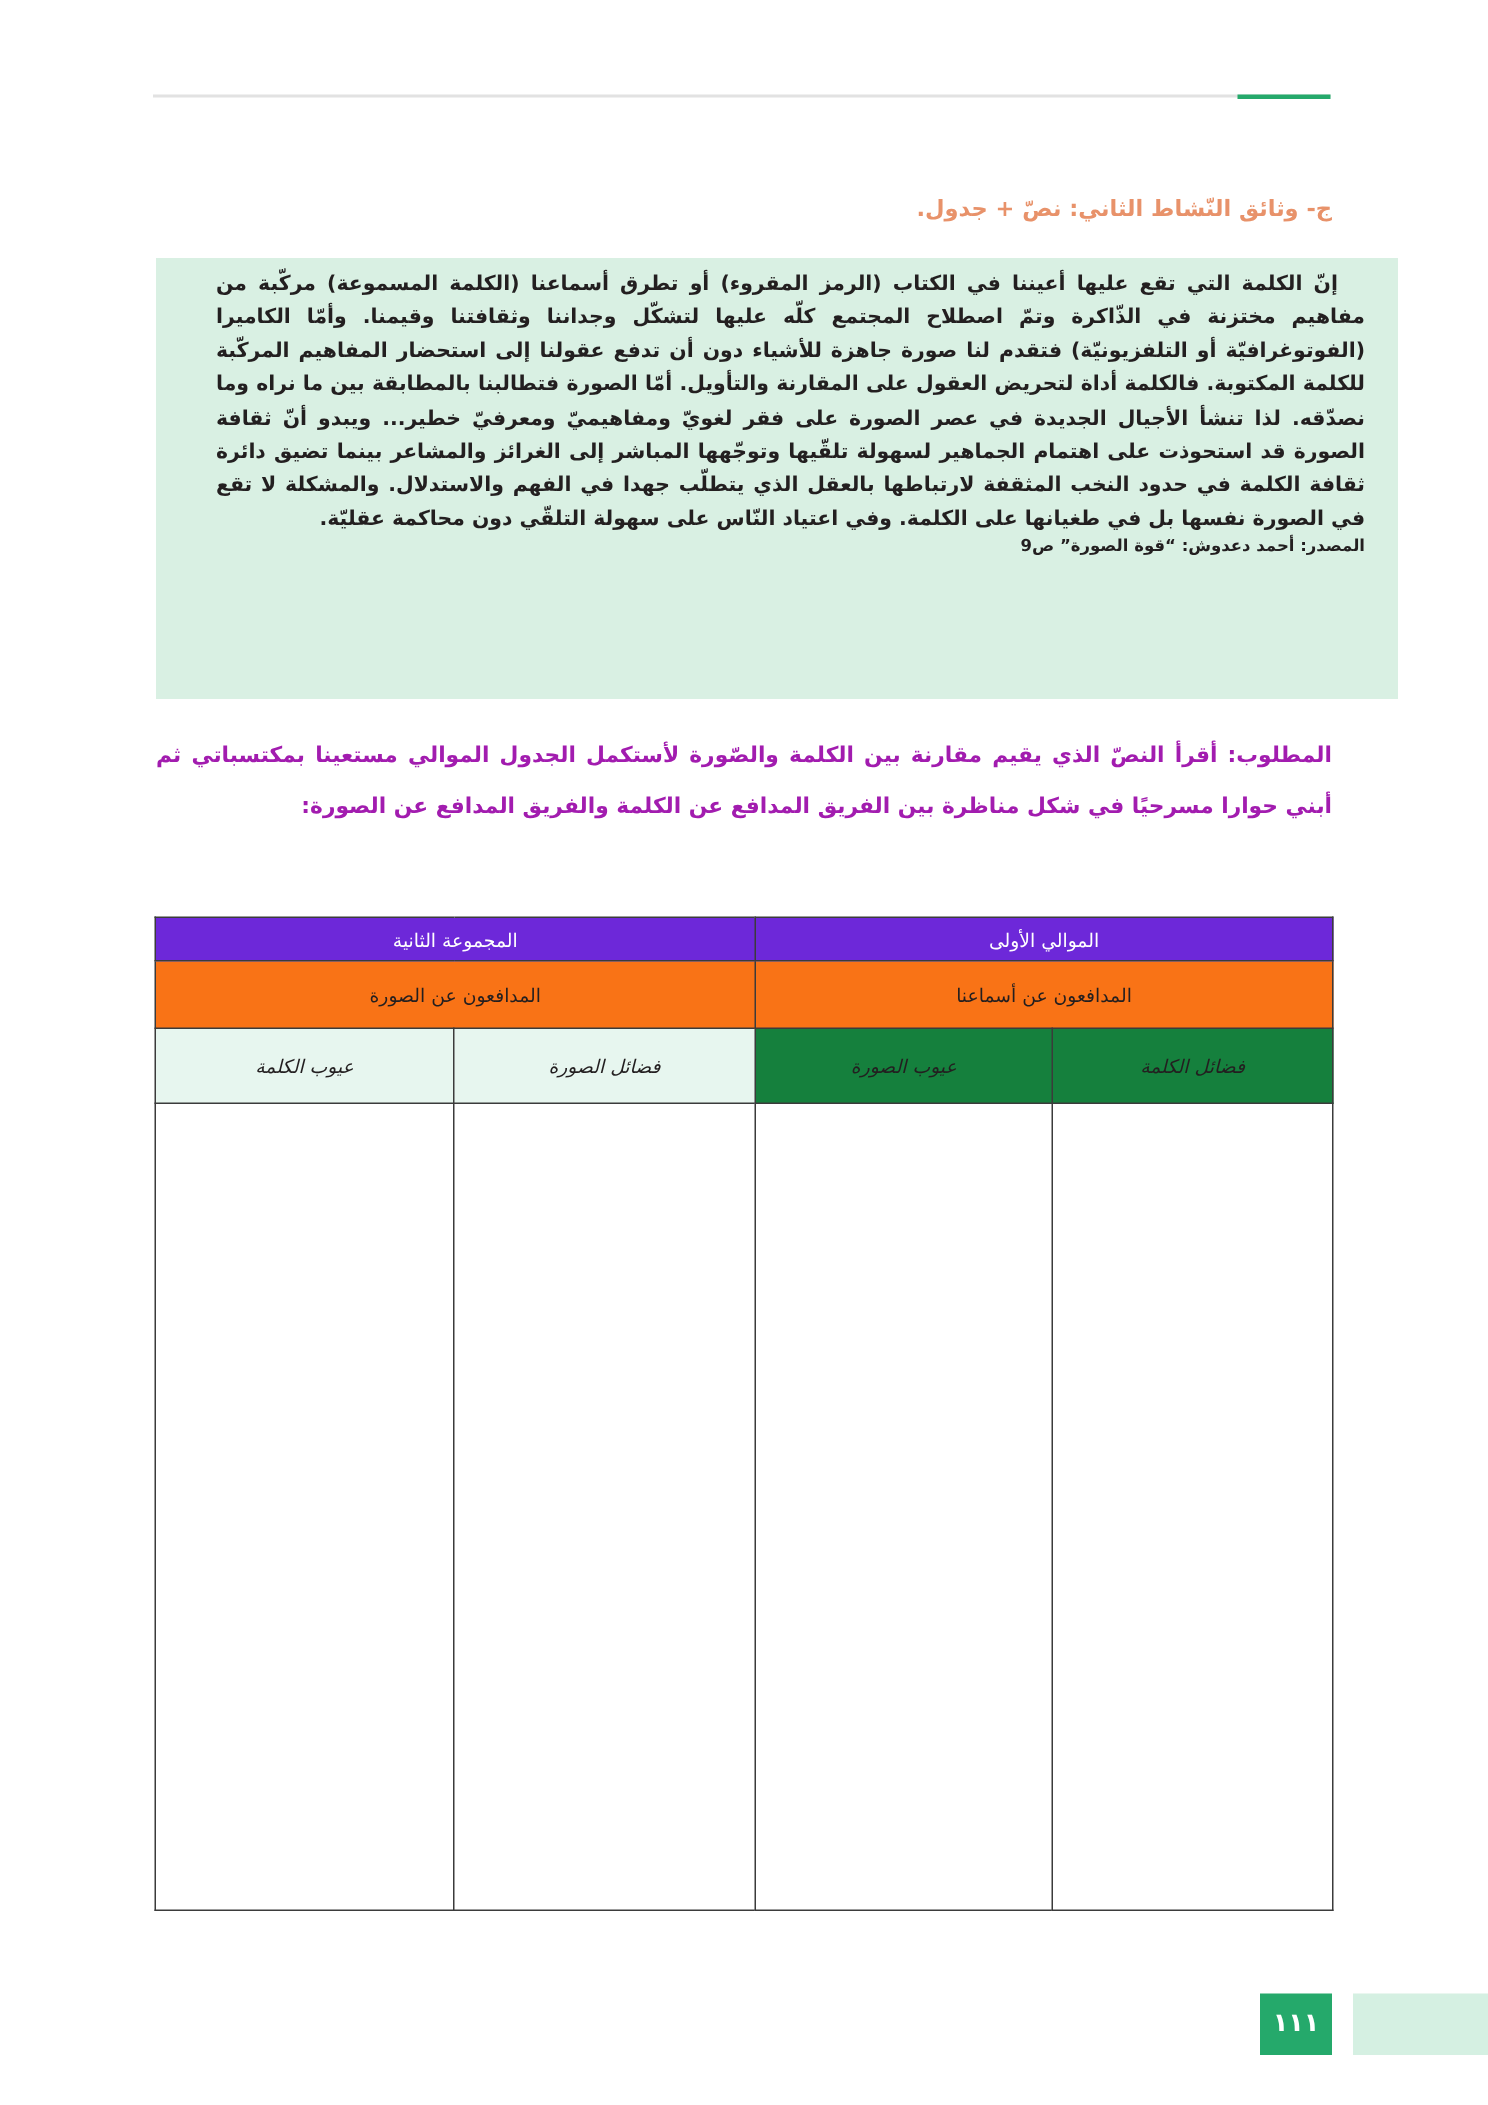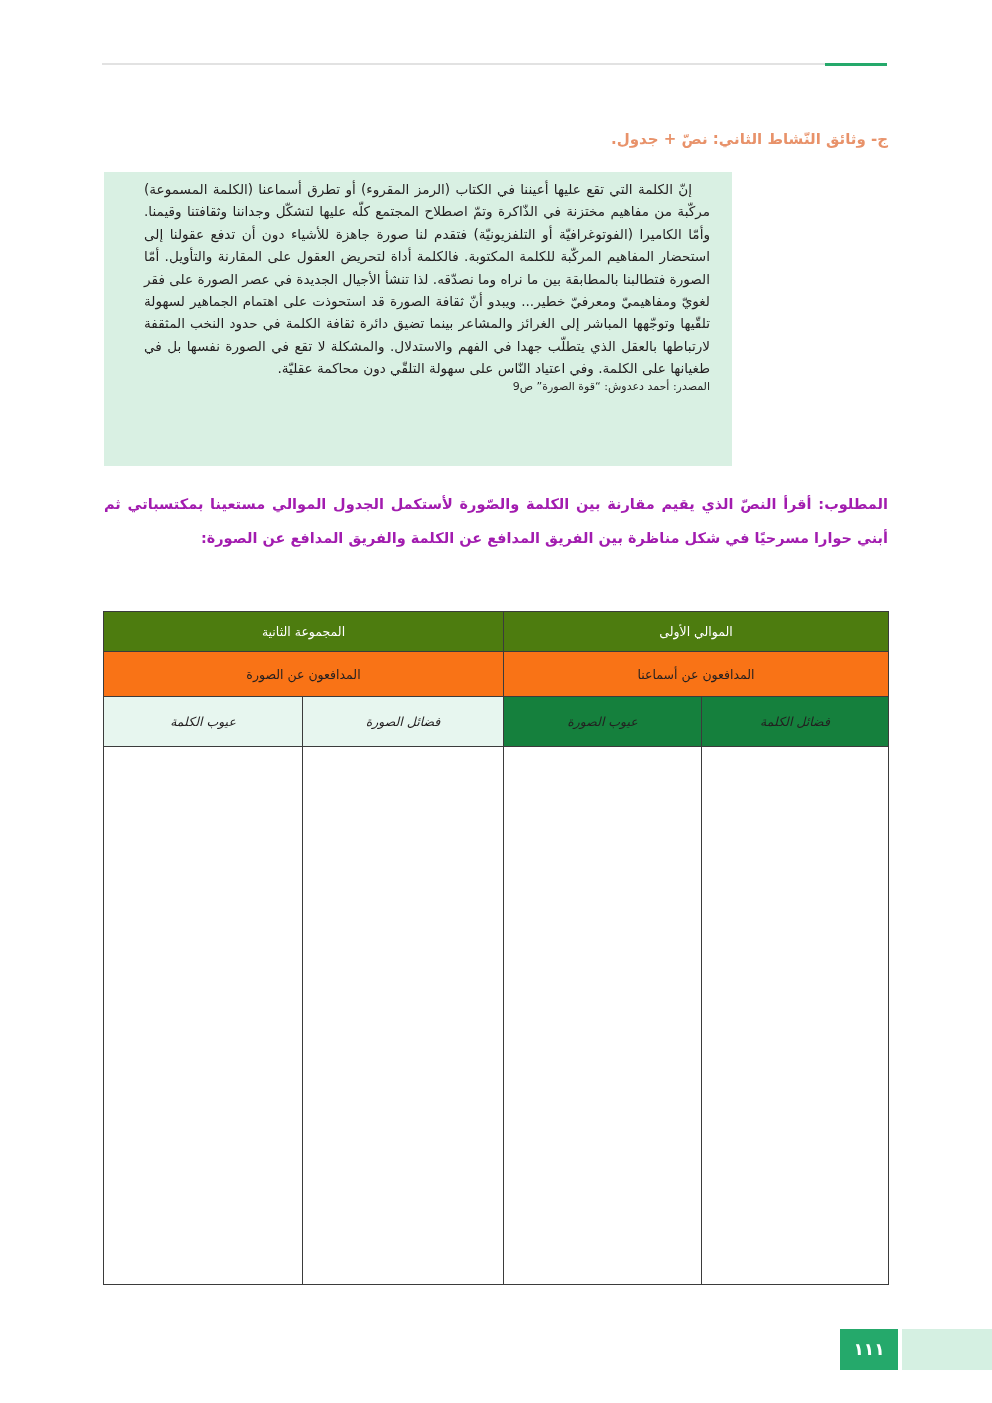--- a/index.html
+++ b/index.html
@@ -44,24 +44,25 @@
       color: #e8926a;
       white-space: nowrap;
       margin-top: 12px;
     }
 
     
     .text-box {
       position: absolute;
       left: 104px;
       top: 172px;
-      width: 628px;
+      width: 828px;
       height: 294px;
       background: #d9f0e3;
       padding: 6px 22px 0 40px;
+      font-weight: bold;
     }
     .text-box p.body-text {
       font-size: 13.6px;
       line-height: 22.4px;
       text-align: justify;
       text-align-last: right;
       color: #231f20;
       text-indent: 18px;
     }
     .text-box .source {
@@ -94,22 +95,22 @@
       direction: rtl;
     }
     .comparison-table td {
       border: 1px solid #3b3b3b;
       text-align: center;
       vertical-align: middle;
       font-size: 12.5px;
       color: #231f20;
     }
     .row-group td {
-      height: 40px;
-      background: #4d7c0f;
+      height: 29px;
+      background: #6d28d9;
       color: #ffffff;
       border-color: #3b3b3b;
     }
     .row-team td {
       height: 45px;
       background: #f97316;
     }
     .row-criteria td {
       height: 50px;
       font-style: italic;
@@ -127,21 +128,21 @@
       left: 902px;
       top: 1329px;
       width: 90px;
       height: 41px;
       background: #d5f0e2;
     }
     .page-number {
       position: absolute;
       left: 840px;
       top: 1329px;
-      width: 58px;
+      width: 48px;
       height: 41px;
       background: #25a96b;
       color: #ffffff;
       font-size: 17px;
       font-weight: bold;
       text-align: center;
       line-height: 41px;
       letter-spacing: 1px;
     }
   </style>

